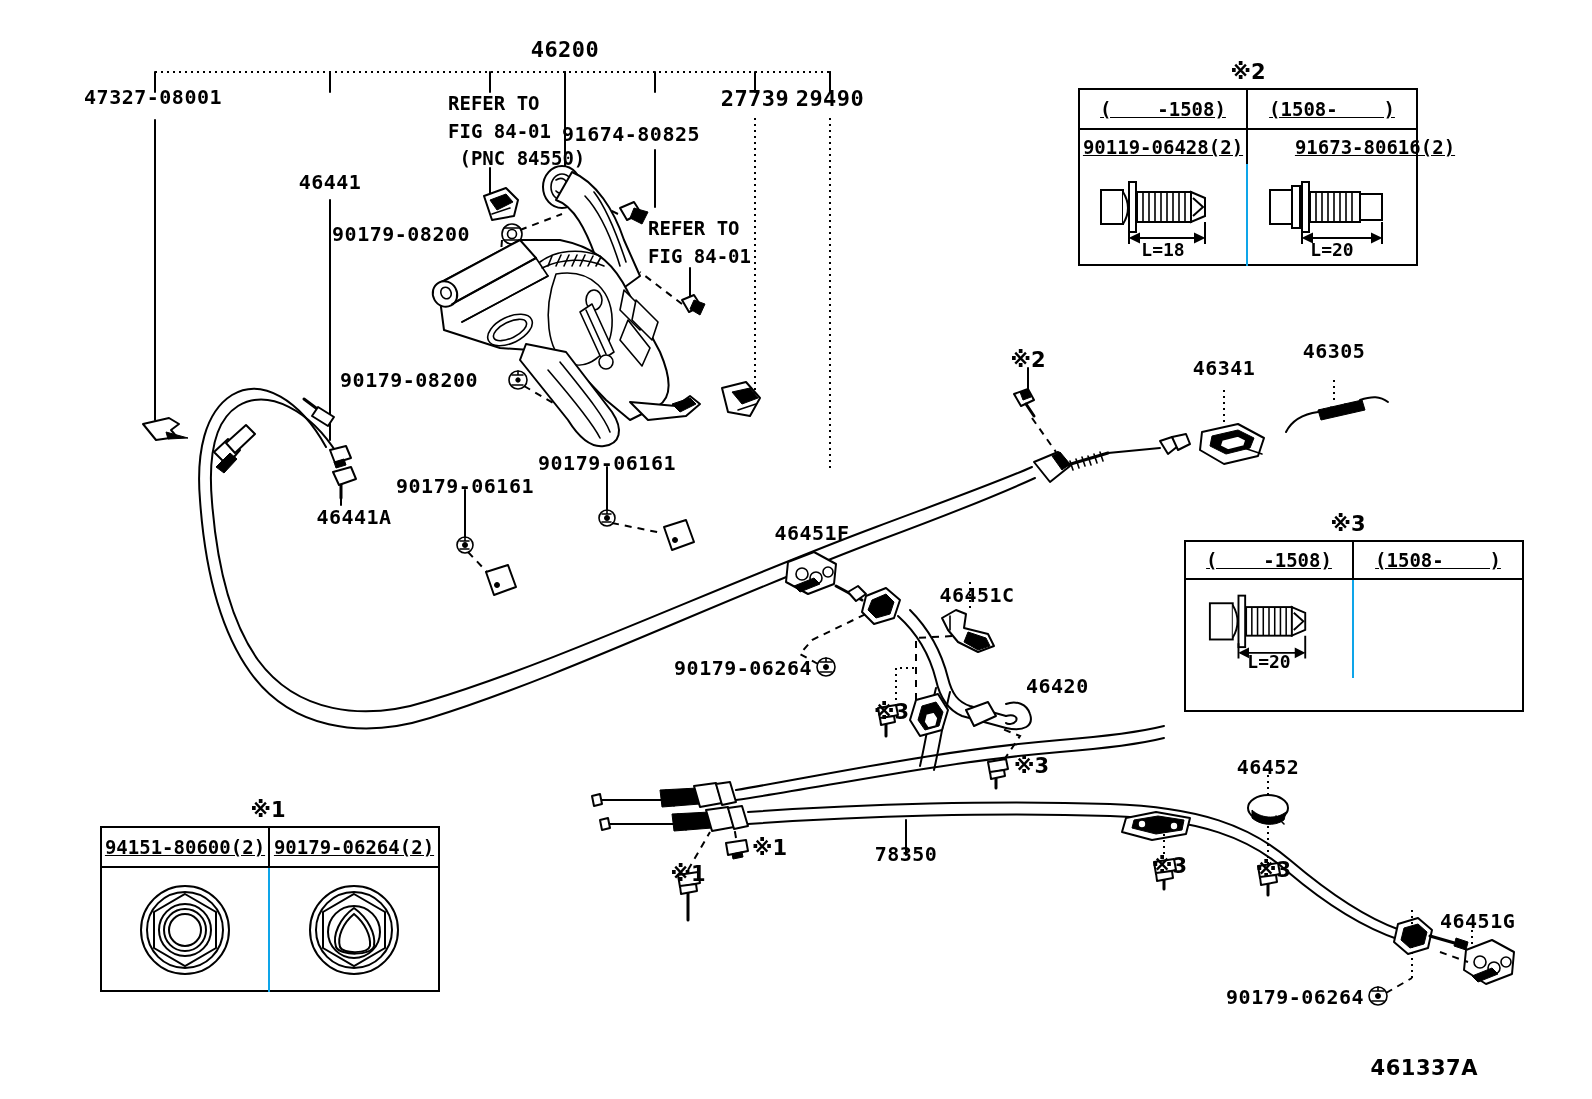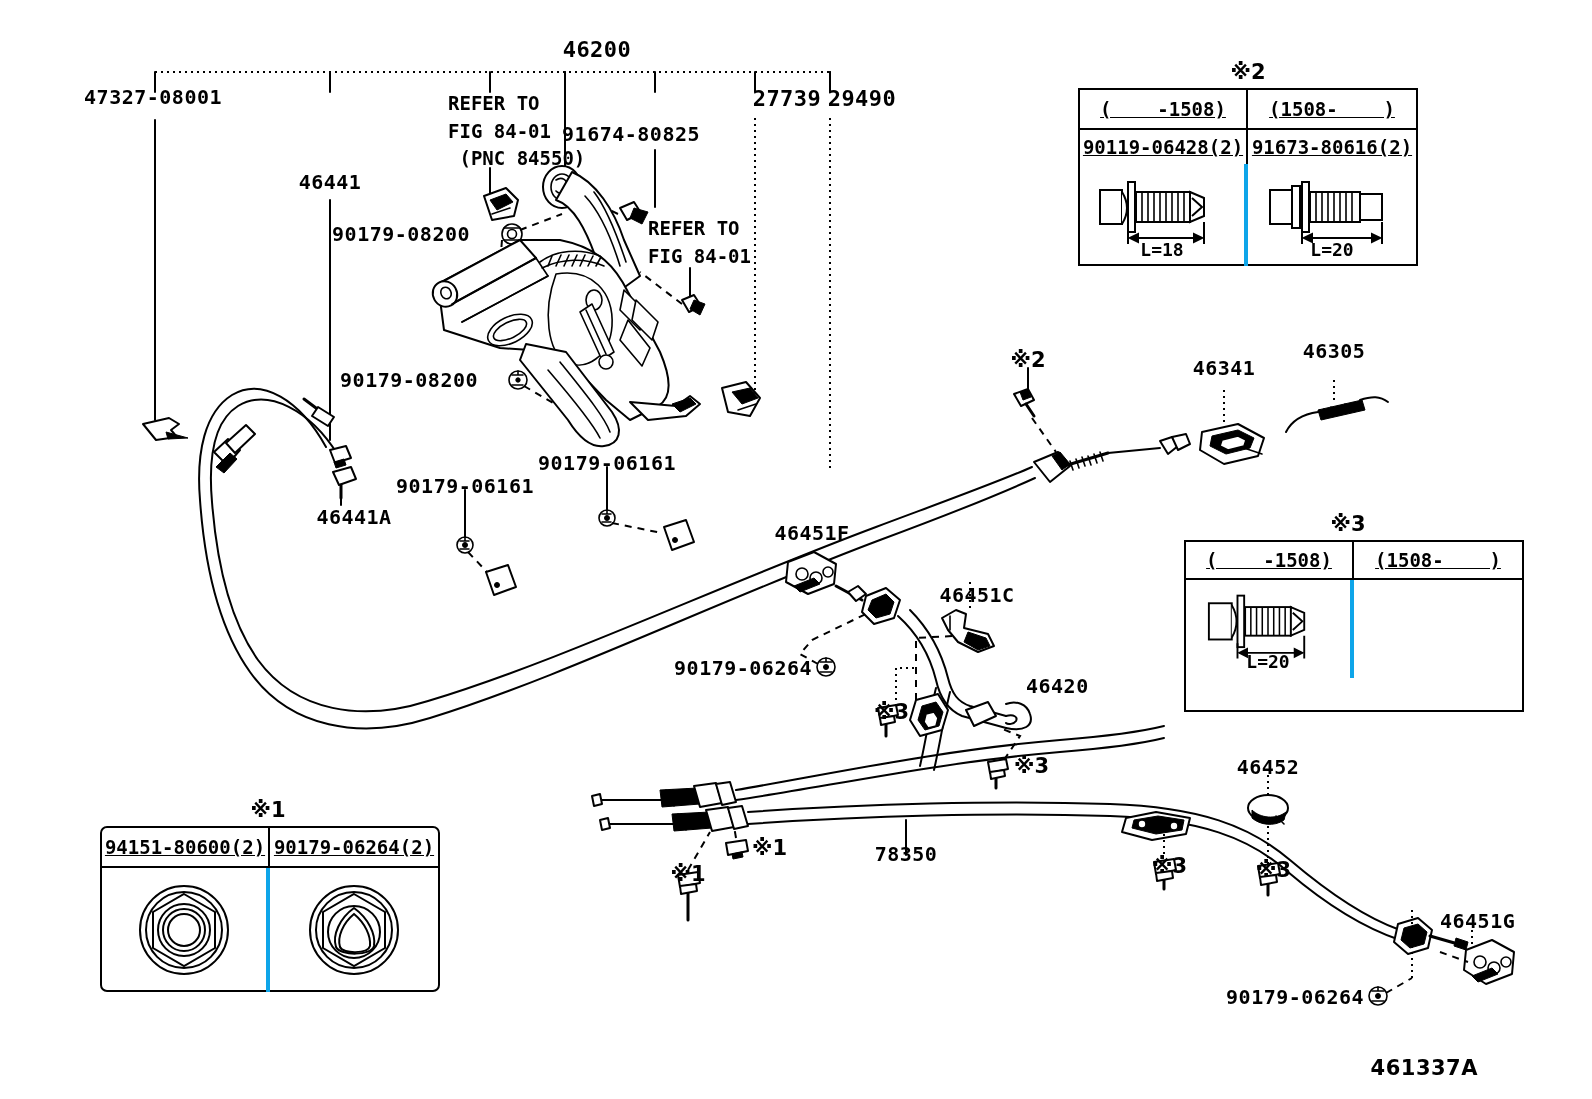--- a/index.html
+++ b/index.html
@@ -19,21 +19,21 @@
   .lbl{
     position:absolute;
     font-family:"DejaVu Sans Mono","Liberation Mono",monospace;
     font-weight:bold;
     font-size:20px;
     letter-spacing:0.5px;
     white-space:nowrap;
     line-height:1.25;
     color:#000;
   }
-  .lbl.big{font-size:22px;margin-left:32px;}
+  .lbl.big{font-size:22px;}
   .lbl.ctr{transform:translateX(-50%);}
   .lbl.right{transform:translateX(-100%);}
   .refnote{
     position:absolute;
     font-family:"DejaVu Sans Mono","Liberation Mono",monospace;
     font-weight:bold;font-size:19px;line-height:1.45;white-space:pre;
   }
   .mark{
     position:absolute;
     font-family:"DejaVu Sans","Liberation Sans",sans-serif;
@@ -56,21 +56,21 @@
     font-weight:bold;font-size:19px;white-space:pre;
     padding:3px 4px;
     text-decoration:underline;
   }
   .tbl .cell.sep{border-right:2px solid #000;}
   .tbl .pic{
     box-sizing:border-box;
     display:flex;align-items:center;justify-content:center;
     position:relative;
   }
-  .tbl .pic.sep{border-right:4px solid #0ea5e9;}
+  .tbl .pic.sep{border-right:2px solid #0ea5e9;}
   .tbl-cap{
     position:absolute;
     font-family:"DejaVu Sans","Liberation Sans",sans-serif;
     font-weight:bold;font-size:21px;
     transform:translateX(-50%);
   }
   .dimlabel{
     position:absolute;bottom:6px;left:50%;transform:translateX(-50%);
     font-family:"DejaVu Sans Mono","Liberation Mono",monospace;
     font-weight:bold;font-size:18px;
@@ -533,21 +533,21 @@
   <div class="mark right" style="left:1256px;top:858px;">※3</div>
   <div class="mark" style="left:752px;top:836px;">※1</div>
   <div class="mark ctr" style="left:688px;top:862px;">※1</div>
 
   <div class="tbl-cap" style="left:1248px;top:60px;">※2</div>
   <div class="tbl" style="left:1078px;top:88px;width:340px;height:178px;">
     <div class="trow thead" style="height:38px;">
       <div class="cell sep" style="width:50%;height:100%;">(    -1508)</div>
       <div class="cell" style="width:50%;height:100%;">(1508-    )</div>
     </div>
-    <div class="trow" style="height:34px;">
+    <div class="trow" style="height:34px;gap:43px;">
       <div class="cell sep" style="width:50%;height:100%;">90119-06428(2)</div>
       <div class="cell" style="width:50%;height:100%;">91673-80616(2)</div>
     </div>
     <div class="trow" style="height:102px;">
       <div class="pic sep" style="width:50%;height:100%;">
         <svg width="152" height="86" viewBox="0 0 152 86">
           <g fill="none" stroke="#000" stroke-width="2">
             <rect x="14" y="18" width="22" height="34" fill="#fff"></rect>
             <path d="M36 20 q10 16 0 32" fill="#fff"></path>
             <rect x="42" y="10" width="7" height="50" fill="#fff"></rect>
@@ -617,21 +617,21 @@
             <path d="M46 68 l8 -4 l0 8 z" fill="#000"></path>
             <path d="M112 68 l-8 -4 l0 8 z" fill="#000"></path>
           </g>
         </svg>
         <div class="dimlabel">L=20</div>
       </div>
     </div>
   </div>
 
   <div class="tbl-cap" style="left:268px;top:798px;">※1</div>
-  <div class="tbl" style="left:100px;top:826px;width:340px;height:166px;border-radius:7px;">
+  <div class="tbl" style="left:100px;top:826px;width:340px;height:166px;">
     <div class="trow thead" style="height:38px;">
       <div class="cell sep" style="width:50%;height:100%;">94151-80600(2)</div>
       <div class="cell" style="width:50%;height:100%;">90179-06264(2)</div>
     </div>
     <div class="trow" style="height:124px;">
       <div class="pic sep" style="width:50%;height:100%;">
         <svg width="150" height="120" viewBox="0 0 150 120">
           <g fill="none" stroke="#000" stroke-width="2">
             <circle cx="75" cy="60" r="44"></circle>
             <circle cx="75" cy="60" r="38"></circle>

